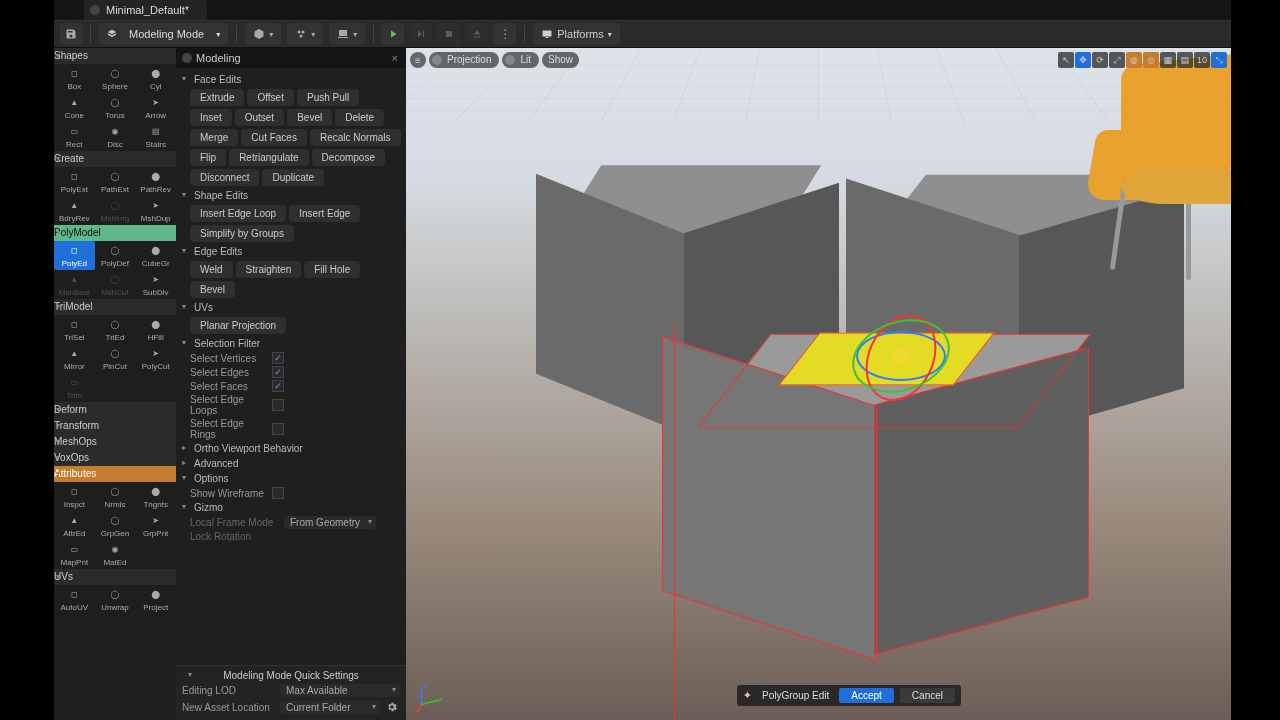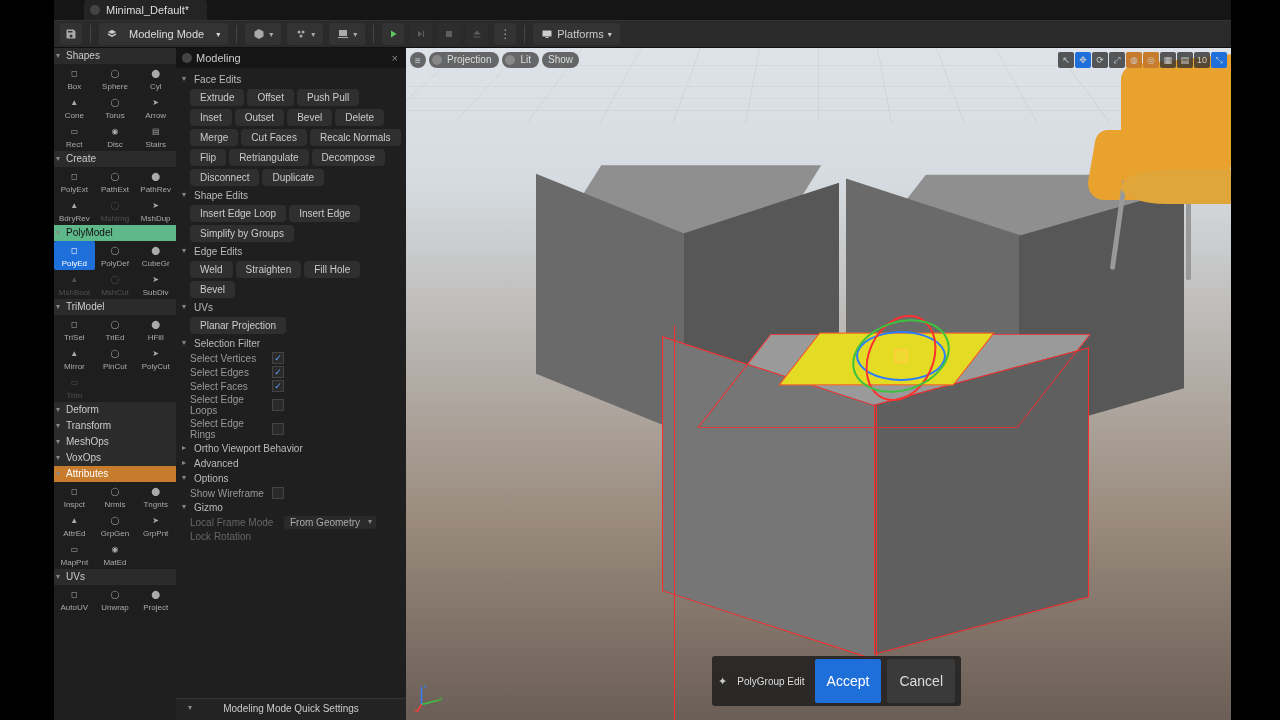--- a/index.html
+++ b/index.html
@@ -29,21 +29,21 @@
 .platforms{display:flex;align-items:center;gap:4px;background:#333;border-radius:3px;height:22px;padding:0 8px;color:#ccc;}
 
 
 .main-row{flex:1;display:flex;min-height:0;}
 
 
 .shapes-panel{width:122px;background:#1e1e1e;display:flex;flex-direction:column;overflow-y:auto;}
 .shapes-panel::-webkit-scrollbar{width:8px;}
 .shapes-panel::-webkit-scrollbar-thumb{background:#3a3a3a;border-radius:4px;}
 .shapes-panel::-webkit-scrollbar-track{background:#1a1a1a;}
-.cat-header{height:16px;background:#2b2b2b;color:#ccc;font-size:10px;padding-left:12px;line-height:16px;position:relative;}
+.cat-header{height:16px;background:#2b2b2b;color:#ccc;font-size:10px;line-height:16px;position:relative;}
 .cat-header::before{content:"▾";position:absolute;left:2px;font-size:8px;color:#888;}
 .cat-header.active{background:#c77b2c;color:#fff;}
 .cat-header.sel{background:#5fb88a;color:#111;}
 .grid3{display:grid;grid-template-columns:repeat(3,1fr);}
 .tool-item{height:29px;display:flex;flex-direction:column;align-items:center;justify-content:center;gap:1px;color:#aaa;font-size:8px;}
 .tool-item.dim{opacity:.35;}
 .tool-item .ico{width:14px;height:14px;display:flex;align-items:center;justify-content:center;}
 .tool-item.selected{background:#1e6fd9;color:#fff;border-radius:2px;}
 
 
@@ -87,21 +87,21 @@
 .vp-round{width:16px;height:16px;border-radius:50%;background:rgba(60,60,60,.75);display:flex;align-items:center;justify-content:center;color:#ccc;font-size:10px;}
 .vp-right{position:absolute;top:4px;right:4px;display:flex;gap:1px;align-items:center;}
 .vp-ricon{width:16px;height:16px;background:rgba(50,50,50,.8);border-radius:2px;display:flex;align-items:center;justify-content:center;color:#ccc;font-size:9px;}
 .vp-ricon.sel{background:#1e6fd9;}
 .vp-ricon.orange{background:#c77b2c;}
 
 
 .accept-bar{position:absolute;bottom:14px;right:270px;display:flex;align-items:center;gap:6px;background:rgba(30,30,30,.85);border-radius:3px;padding:3px 6px;}
 .accept-bar .lbl{font-size:10px;color:#ddd;margin:0 4px;}
 .accept-bar .ico{color:#ccc;}
-.abtn{border-radius:2px;padding:14px 12px;font-size:14px;}
+.abtn{border-radius:2px;padding:2px 12px;font-size:10px;}
 .abtn.primary{background:#1e6fd9;color:#fff;}
 .abtn.secondary{background:#3a3a3a;color:#ddd;}
 
 
 .axis{position:absolute;left:8px;bottom:8px;width:30px;height:30px;}
 
 
 .scene{position:absolute;inset:0;}
 .floor-grid{position:absolute;top:0;left:0;right:0;height:130px;background:
   repeating-linear-gradient(90deg,transparent 0,transparent 58px,rgba(180,180,180,.4) 58px,rgba(180,180,180,.4) 59px),
@@ -490,20 +490,35 @@
           <div class="dim-row">
             <div class="lbl">Local Frame Mode</div>
             <div class="combo">From Geometry</div>
           </div>
           <div class="dim-row">
             <div class="lbl">Lock Rotation</div>
           </div>
         </div>
       <div class="quick">
         <div class="quick-title">Modeling Mode Quick Settings</div>
+        <div id="quick-rows">
+            <div class="quick-row">
+              <div class="ql">Editing LOD</div>
+              <div class="combo">Max Available</div>
+            </div>
+            <div class="quick-row">
+              <div class="ql">New Asset Location</div>
+              <div class="combo">Current Folder</div>
+              <div class="gear">
+                <svg viewBox="0 0 24 24" width="12" height="12" fill="#aaa">
+                  <path d="M19.4 13a7.8 7.8 0 0 0 0-2l2-1.6-2-3.4-2.4 1a7.7 7.7 0 0 0-1.7-1l-.4-2.6h-4l-.4 2.6a7.7 7.7 0 0 0-1.7 1l-2.4-1-2 3.4L6.6 11a7.8 7.8 0 0 0 0 2l-2 1.6 2 3.4 2.4-1c.5.4 1.1.7 1.7 1l.4 2.6h4l.4-2.6c.6-.3 1.2-.6 1.7-1l2.4 1 2-3.4-2-1.6zM12 15.5A3.5 3.5 0 1 1 12 8.5a3.5 3.5 0 0 1 0 7z"></path>
+                </svg>
+              </div>
+            </div>
+          </div>
       </div>
     </div>
 
     <div class="viewport">
       <div class="scene">
         <div class="floor-grid"></div>
         <div class="cube cube1">
             <div class="top"></div>
             <div class="left"></div>
             <div class="right"></div>

